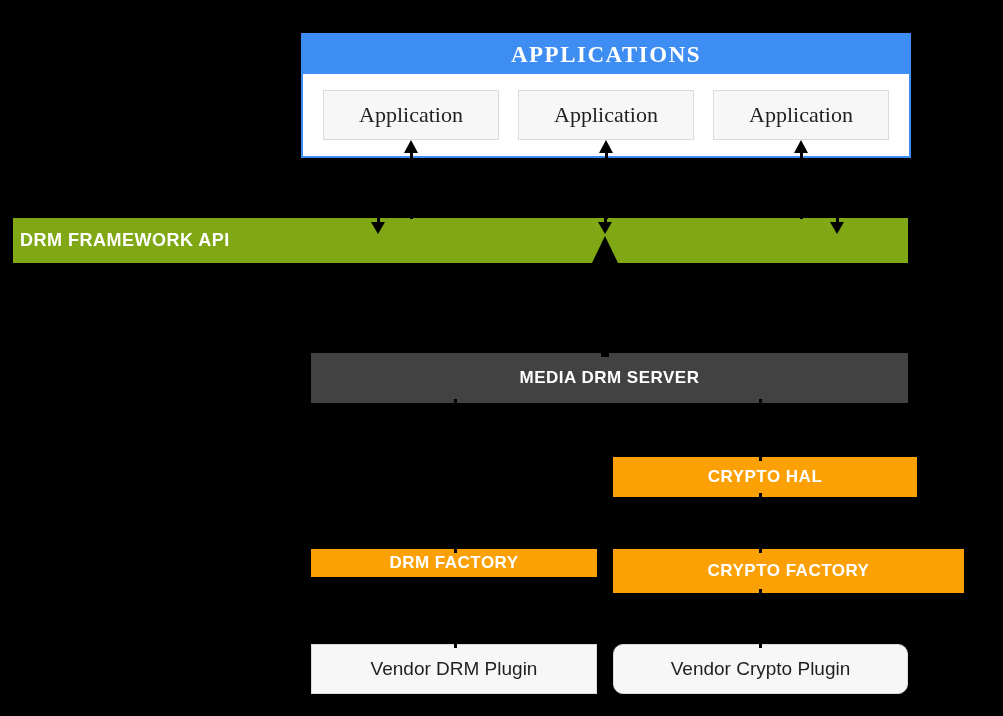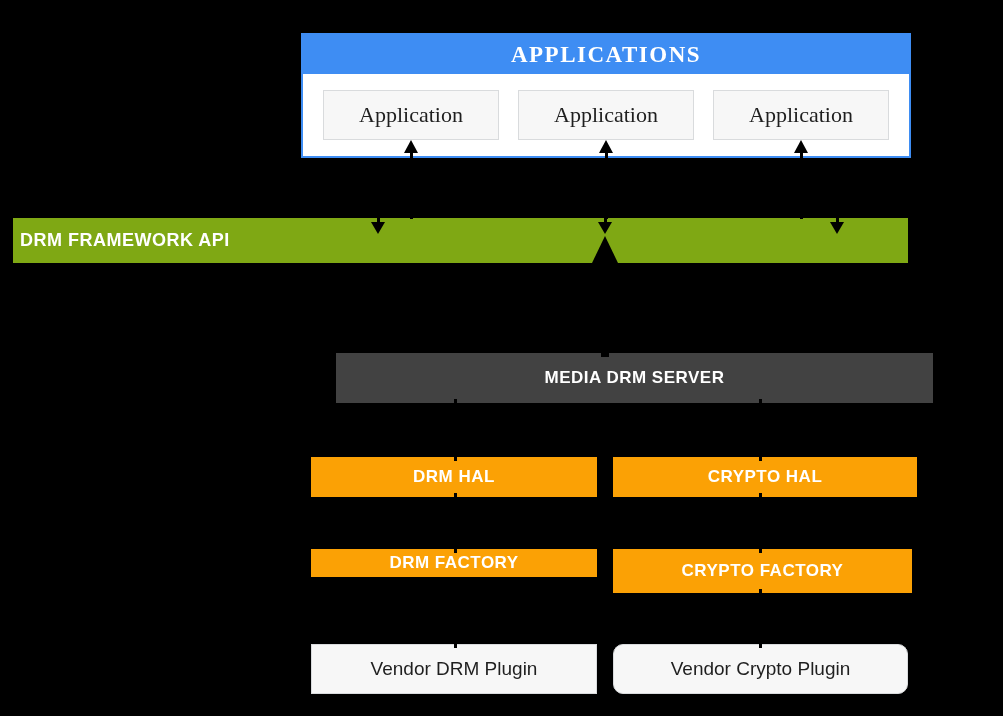--- a/index.html
+++ b/index.html
@@ -31,25 +31,25 @@
   
   .bar{
     position:absolute;box-sizing:border-box;z-index:2;
     display:flex;align-items:center;justify-content:center;
     color:#fff;font-weight:bold;font-size:17px;letter-spacing:0.5px;white-space:nowrap;
   }
   .framework-bar{
     left:13px;top:218px;width:895px;height:45px;background:var(--green,#7FA814);
     justify-content:flex-start;padding-left:7px;font-size:18px;
   }
-  .media-server-bar{left:311px;top:353px;width:597px;height:50px;background:var(--dark-gray,#424242);margin-left:25px;}
+  .media-server-bar{left:311px;top:353px;width:597px;height:50px;background:var(--dark-gray,#424242);}
   .hal-drm{left:311px;top:457px;width:286px;height:40px;background:var(--orange,#FBA105);}
   .hal-crypto{left:613px;top:457px;width:304px;height:40px;background:var(--orange,#FBA105);}
   .factory-drm{left:311px;top:549px;width:286px;height:28px;background:var(--orange,#FBA105);}
-  .factory-crypto{left:613px;top:549px;width:299px;height:44px;background:var(--orange,#FBA105);}
+  .factory-crypto{left:613px;top:549px;width:351px;height:44px;background:var(--orange,#FBA105);}
   .vendor-box{
     position:absolute;top:644px;height:50px;box-sizing:border-box;z-index:2;
     background:var(--box-bg,#F7F7F7);border:1px solid var(--box-border,#D9DBDD);
     display:flex;align-items:center;justify-content:center;
     color:var(--text-dark,#1F1F1F);font-size:19px;white-space:nowrap;
   }
   .vendor-drm{left:311px;width:286px;}
   .vendor-crypto{left:613px;width:295px;border-radius:10px;}
 
   
@@ -116,21 +116,20 @@
     <div class="head"></div>
   </div>
 
   <div class="arrow big-arrow-head"></div>
   <div class="arrow big-arrow-shaft"></div>
 
   <div class="bar framework-bar">DRM FRAMEWORK API</div>
 
   <div class="bar media-server-bar">MEDIA DRM SERVER</div>
 
-  <div class="bar hal-drm">DRM HAL</div>
   <div class="bar hal-crypto">CRYPTO HAL</div>
 
   <div class="bar factory-drm">DRM FACTORY</div>
   <div class="bar factory-crypto">CRYPTO FACTORY</div>
 
   <div class="vendor-box vendor-drm">Vendor DRM Plugin</div>
   <div class="vendor-box vendor-crypto">Vendor Crypto Plugin</div>
 
   <div class="conn cx-drm cy-a"></div>
   <div class="conn cx-drm cy-b"></div>

